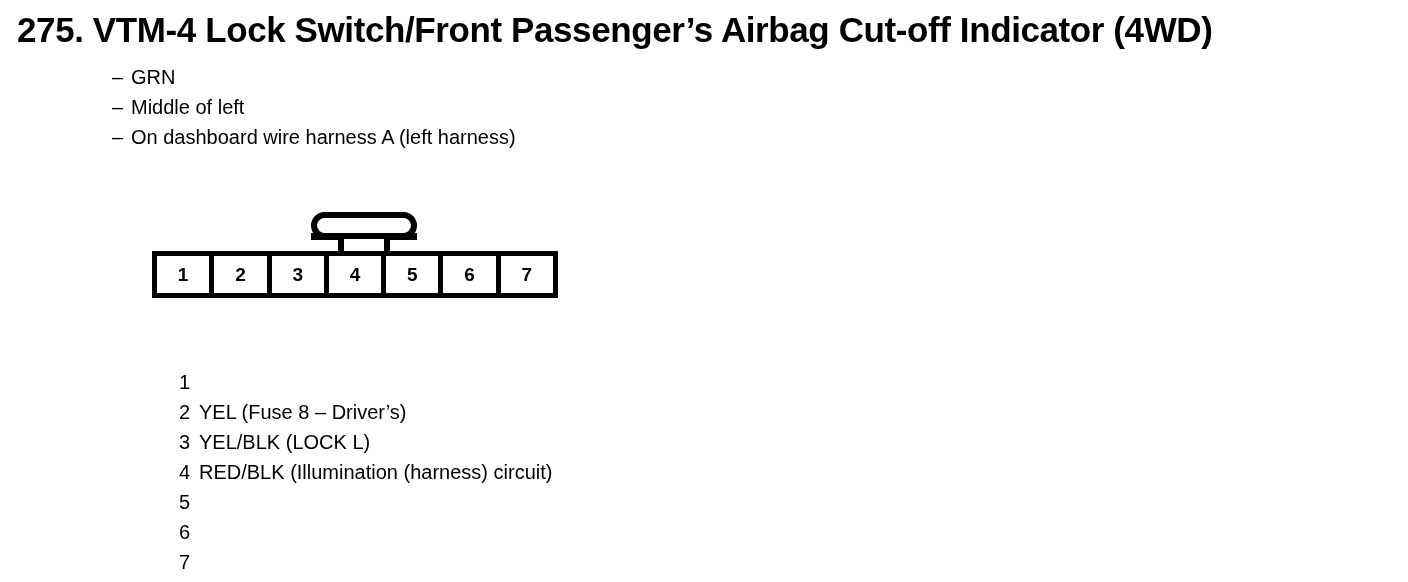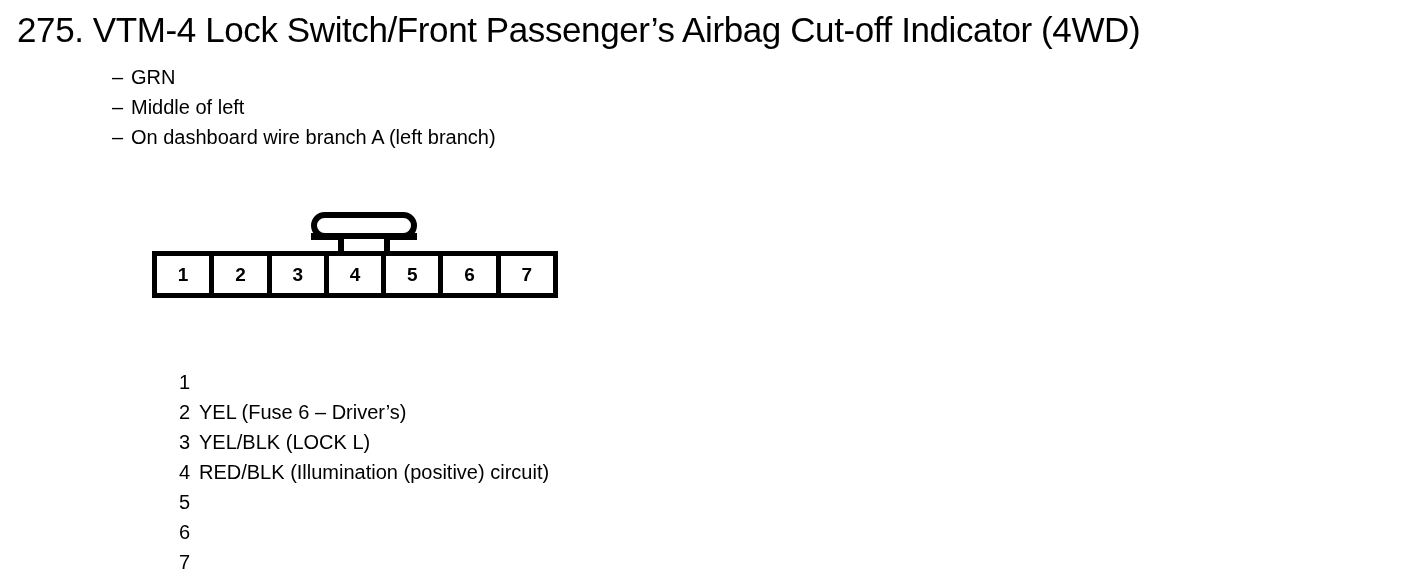--- a/index.html
+++ b/index.html
@@ -15,21 +15,21 @@
     color: #000000;
     overflow: hidden;
   }
 
   
   .page-title {
     position: absolute;
     left: 17px;
     top: 9px;
     font-size: 35px;
-    font-weight: normal;
+    font-weight: bold;
     letter-spacing: -0.4px;
     white-space: nowrap;
     line-height: 42px;
   }
 
   
   .notes {
     position: absolute;
     left: 112px;
     top: 62px;
@@ -165,21 +165,21 @@
   <div class="note-line">
     <span class="note-dash">–</span>
     <span>GRN</span>
   </div>
   <div class="note-line">
     <span class="note-dash">–</span>
     <span>Middle of left</span>
   </div>
   <div class="note-line">
     <span class="note-dash">–</span>
-    <span>On dashboard wire branch A (left branch)</span>
+    <span>On dashboard wire harness A (left harness)</span>
   </div>
 </div>
 
 <div class="connector-wrap">
 
   <div class="latch">
     <div class="latch-pill"></div>
     <div class="latch-shoulder-left"></div>
     <div class="latch-shoulder-right"></div>
     <div class="latch-stem-left"></div>
@@ -197,29 +197,29 @@
   </div>
 
 </div>
 
 <div class="legend">
   <div class="legend-row">
     <span class="legend-num">1</span>
   </div>
   <div class="legend-row">
     <span class="legend-num">2</span>
-    <span class="legend-desc">YEL (Fuse 6 – Driver’s)</span>
+    <span class="legend-desc">YEL (Fuse 8 – Driver’s)</span>
   </div>
   <div class="legend-row">
     <span class="legend-num">3</span>
     <span class="legend-desc">YEL/BLK (LOCK L)</span>
   </div>
   <div class="legend-row">
     <span class="legend-num">4</span>
-    <span class="legend-desc">RED/BLK (Illumination (positive) circuit)</span>
+    <span class="legend-desc">RED/BLK (Illumination (harness) circuit)</span>
   </div>
   <div class="legend-row">
     <span class="legend-num">5</span>
   </div>
   <div class="legend-row">
     <span class="legend-num">6</span>
   </div>
   <div class="legend-row">
     <span class="legend-num">7</span>
   </div>

